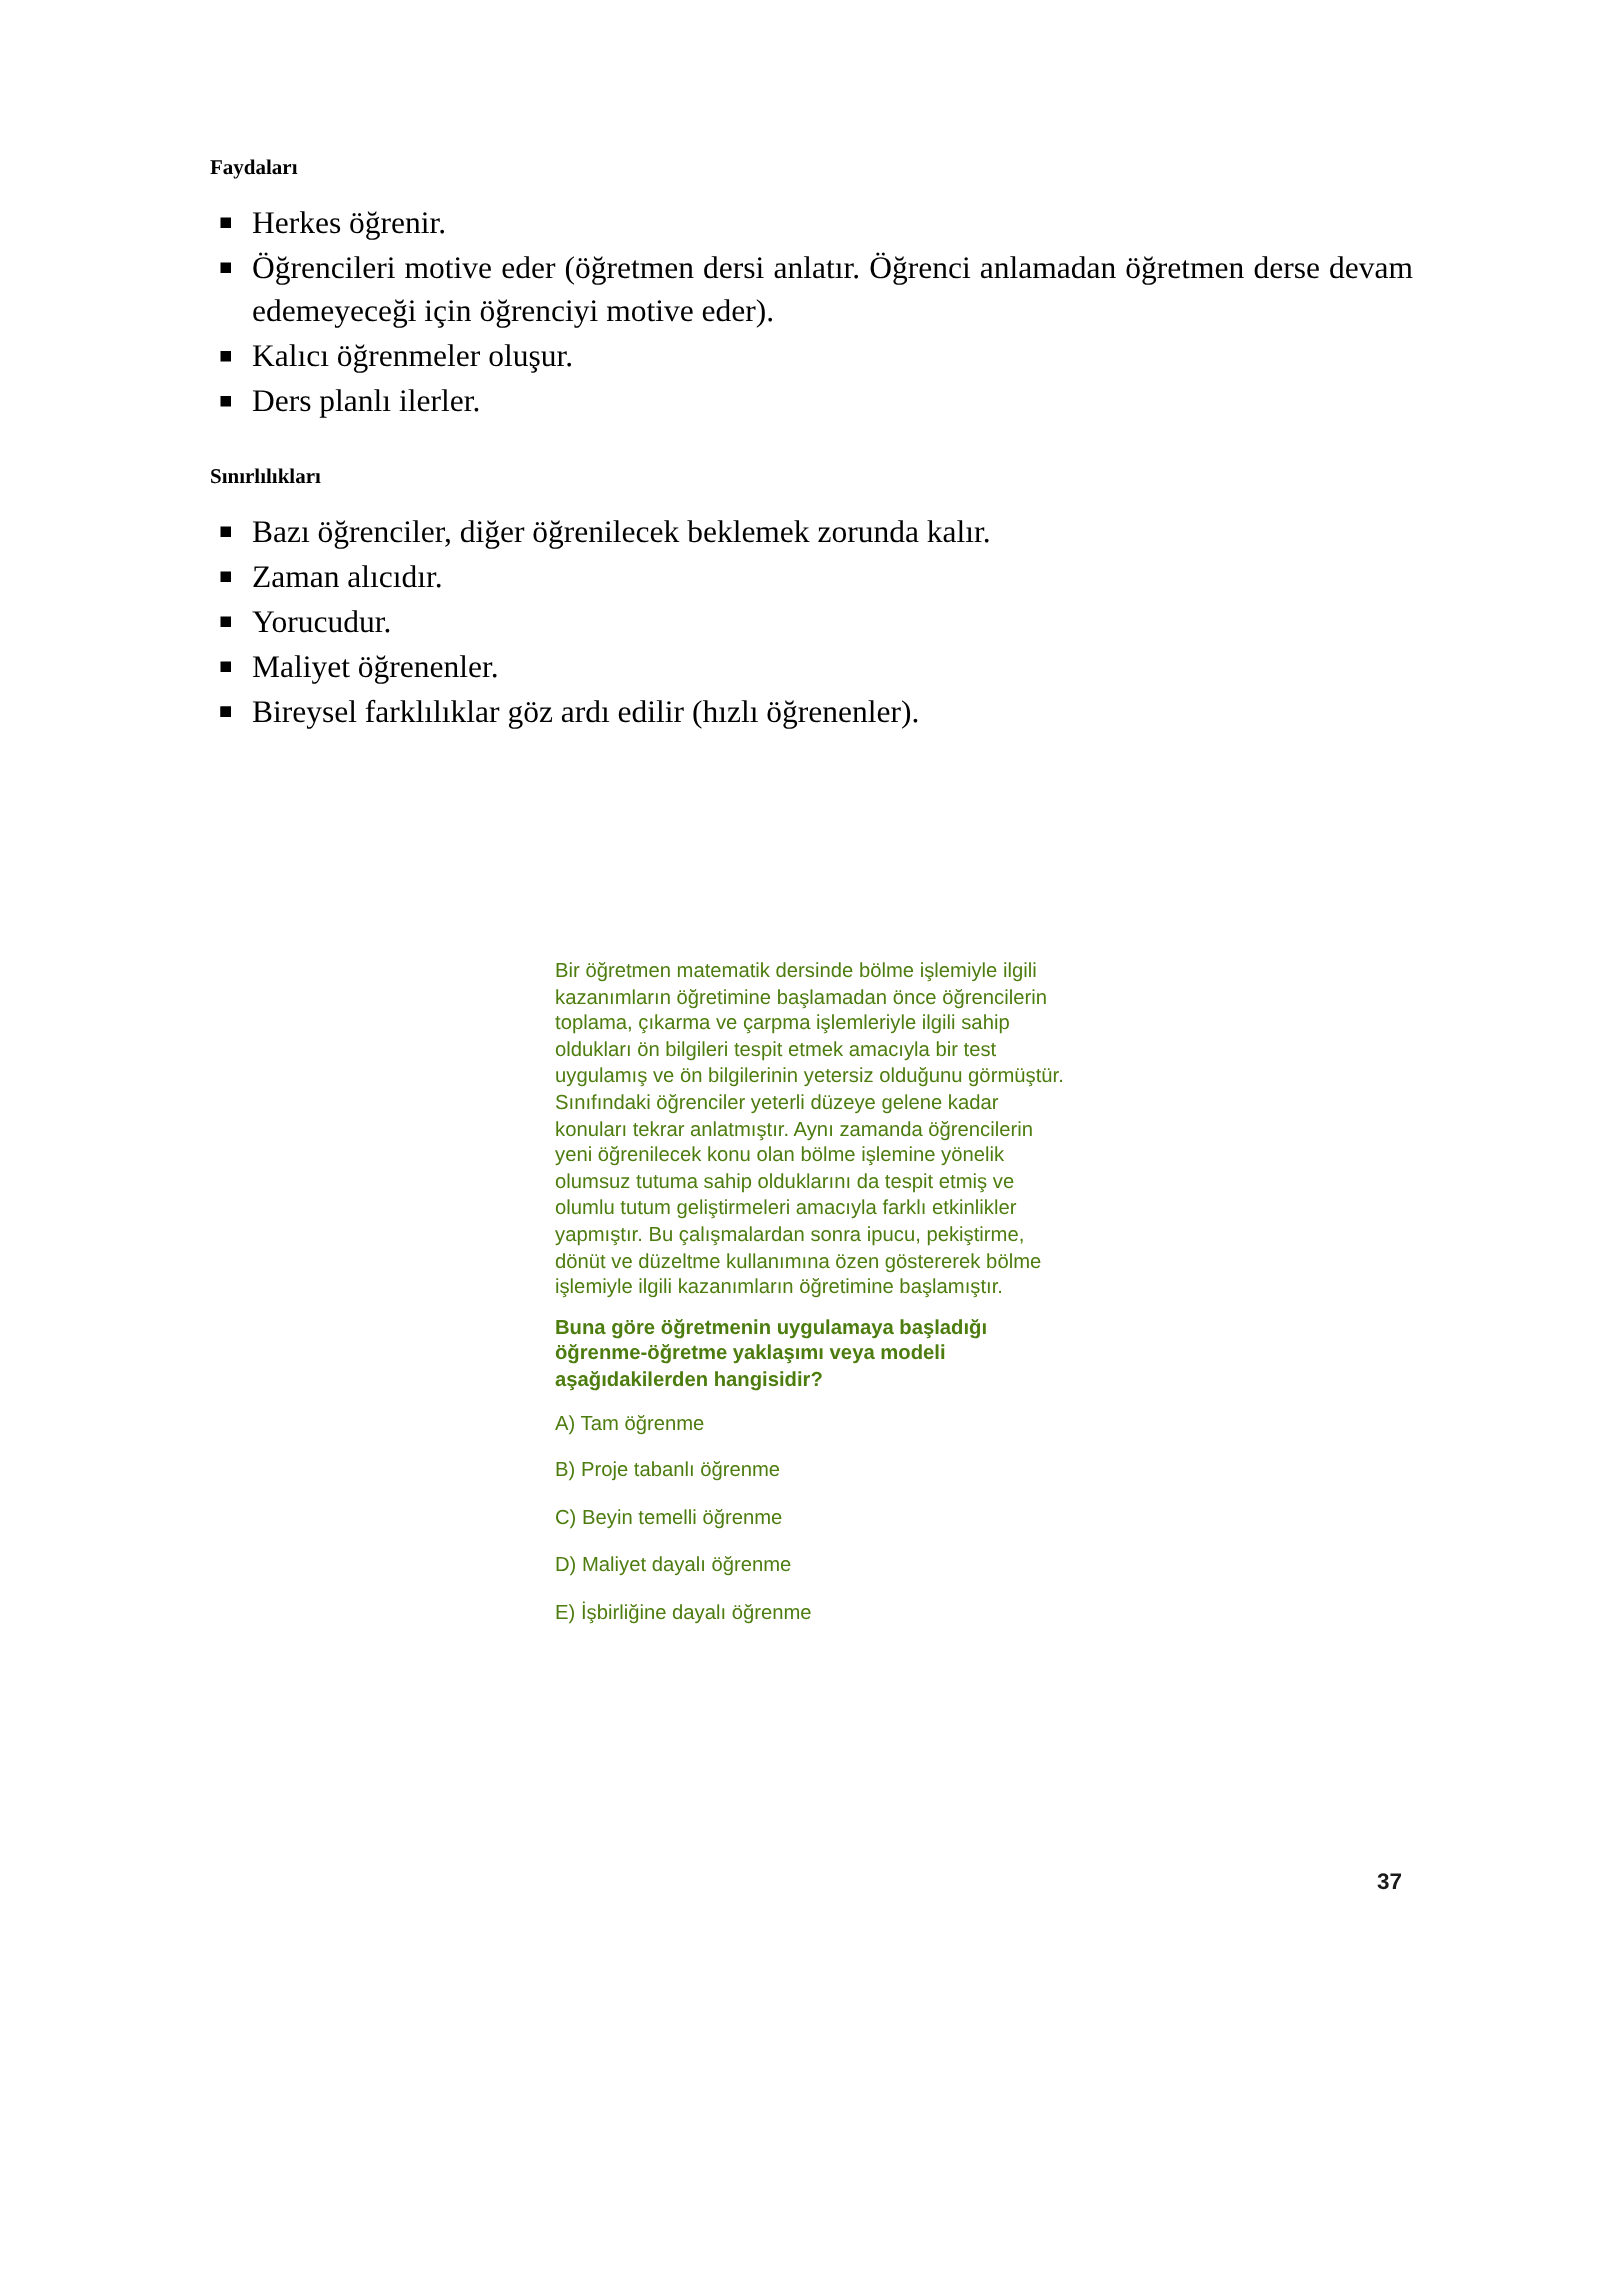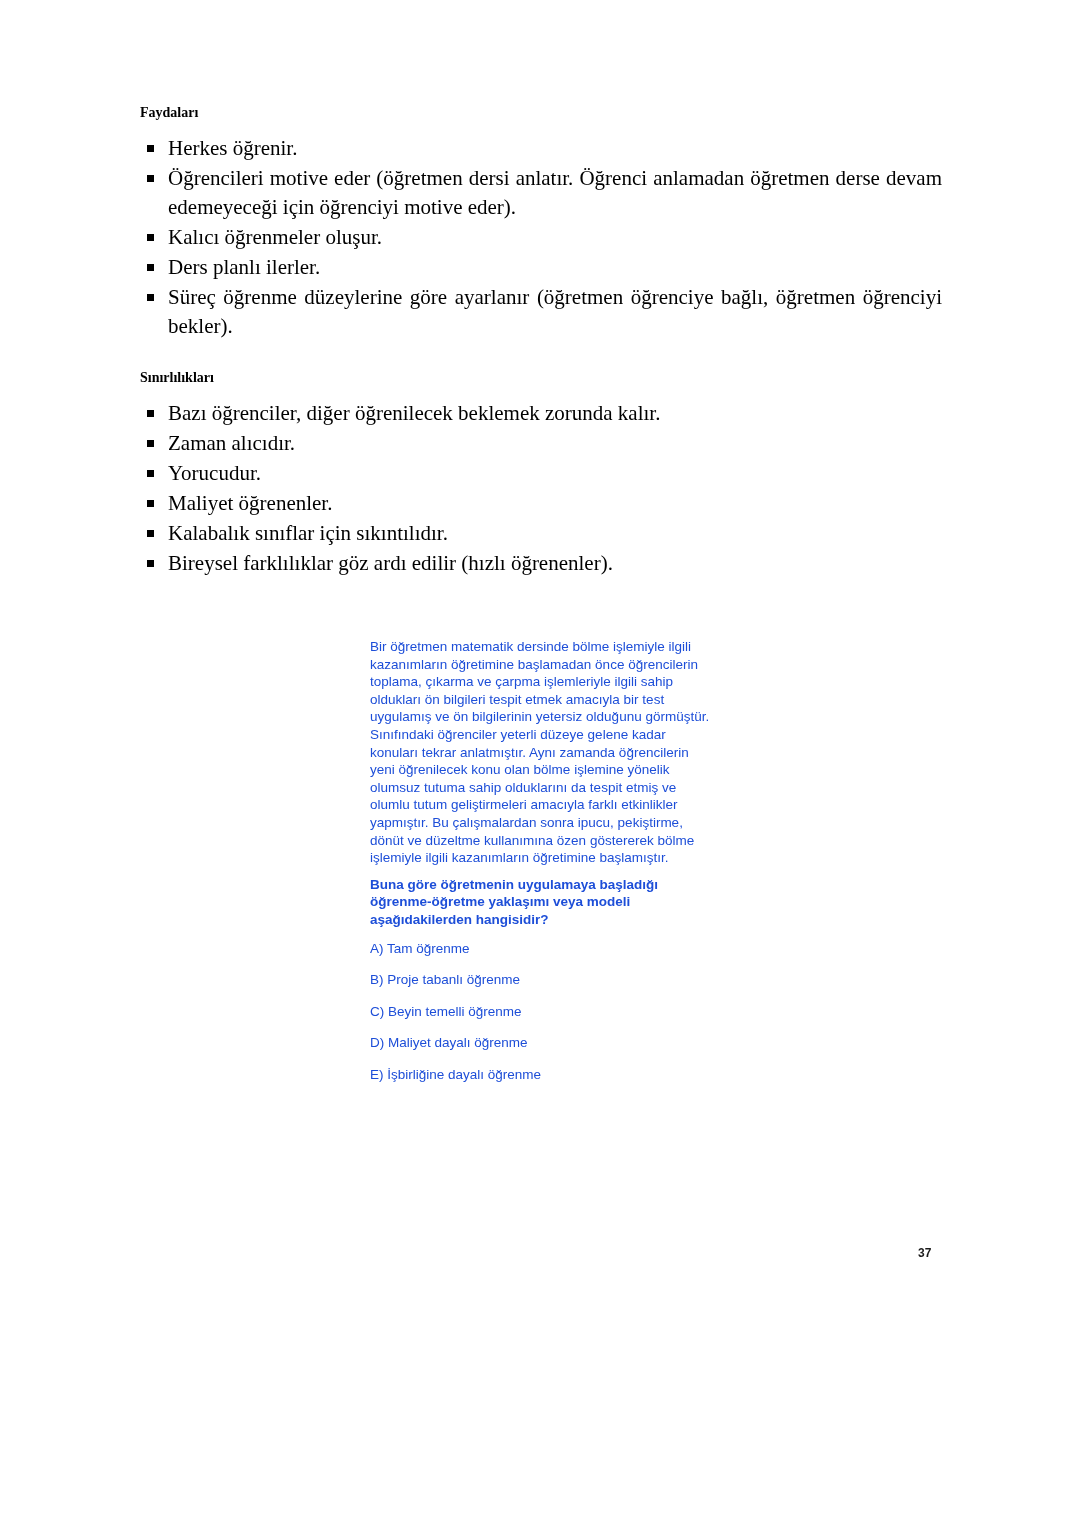--- a/index.html
+++ b/index.html
@@ -53,39 +53,39 @@
     background: #000000;
   }
   .question-block {
     position: absolute;
     left: 370px;
     top: 638px;
     width: 340px;
     font-family: "Liberation Sans", sans-serif;
     font-size: 13.5px;
     line-height: 17.6px;
-    color: #1d4ed8;
+    color: #4d7c0f;
     text-align: left;
   }
   .q-body {
     margin: 0;
   }
   .q-stem {
     margin: 9px 0 11px 0;
     font-weight: 700;
   }
   .q-option {
     margin: 0 0 14px 0;
   }
   .page-number {
     position: absolute;
     left: 918px;
     top: 1246px;
     font-family: "Liberation Sans", sans-serif;
-    font-size: 12px;
+    font-size: 15px;
     font-weight: 600;
     color: #1a1a1a;
   }
 </style>
 </head>
 <body>
 
 <div class="page">
 
   <div class="content">
@@ -101,24 +101,20 @@
         <span>Öğrencileri motive eder (öğretmen dersi anlatır. Öğrenci anlamadan öğretmen derse devam edemeyeceği için öğrenciyi motive eder).</span>
       </li>
       <li class="bullet-item">
         <span class="bullet"></span>
         <span>Kalıcı öğrenmeler oluşur.</span>
       </li>
       <li class="bullet-item">
         <span class="bullet"></span>
         <span>Ders planlı ilerler.</span>
       </li>
-      <li class="bullet-item">
-        <span class="bullet"></span>
-        <span>Süreç öğrenme düzeylerine göre ayarlanır (öğretmen öğrenciye bağlı, öğretmen öğrenciyi bekler).</span>
-      </li>
     </ul>
 
     <h2 class="section-heading second">Sınırlılıkları</h2>
     <ul class="bullet-list">
       <li class="bullet-item">
         <span class="bullet"></span>
         <span>Bazı öğrenciler, diğer öğrenilecek beklemek zorunda kalır.</span>
       </li>
       <li class="bullet-item">
         <span class="bullet"></span>
@@ -127,21 +123,20 @@
       <li class="bullet-item">
         <span class="bullet"></span>
         <span>Yorucudur.</span>
       </li>
       <li class="bullet-item">
         <span class="bullet"></span>
         <span>Maliyet öğrenenler.</span>
       </li>
       <li class="bullet-item">
         <span class="bullet"></span>
-        <span>Kalabalık sınıflar için sıkıntılıdır.</span>
       </li>
       <li class="bullet-item">
         <span class="bullet"></span>
         <span>Bireysel farklılıklar göz ardı edilir (hızlı öğrenenler).</span>
       </li>
     </ul>
 
   </div>
 
   <div class="question-block">

